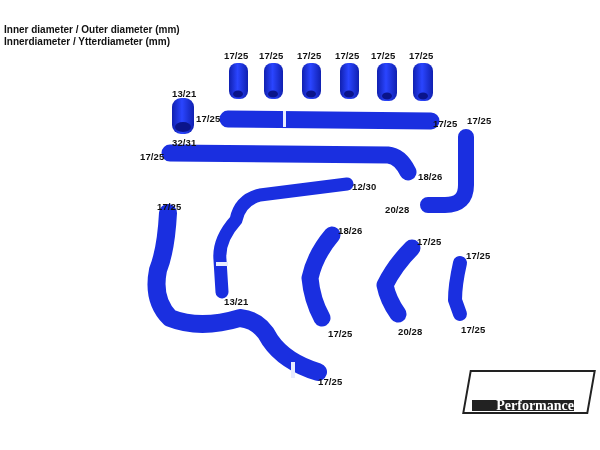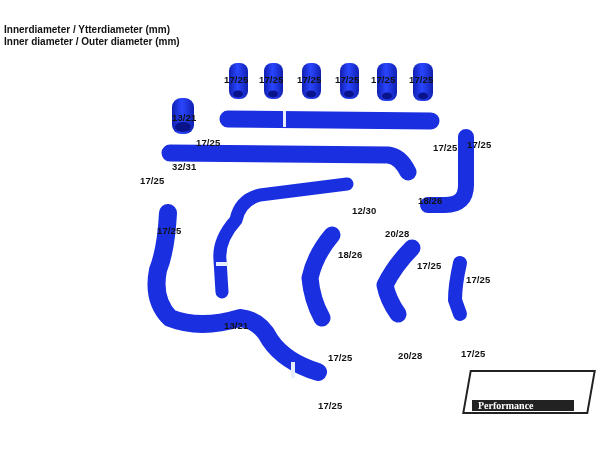--- a/index.html
+++ b/index.html
@@ -1,30 +1,30 @@
 <!DOCTYPE html>
 <html><head>
 <meta charset="utf-8">
 <style>
   html, body { margin:0; padding:0; background:#ffffff; }
   body { width:600px; height:450px; position:relative; overflow:hidden; font-family:"Liberation Sans", sans-serif; }
   .header { position:absolute; left:4px; top:24px; font-weight:bold; font-size:10px; line-height:12px; color:#111; }
-  .lbl { position:absolute; font-weight:bold; font-size:9.5px; color:#111; letter-spacing:0.1px; white-space:nowrap;margin-top:24px; }
+  .lbl { position:absolute; font-weight:bold; font-size:9.5px; color:#111; letter-spacing:0.1px; white-space:nowrap; }
   svg.hoses { position:absolute; left:0; top:0; }
   .logo { position:absolute; left:458px; top:368px; width:134px; height:46px; }
   .logo-box { position:absolute; left:8px; top:2px; width:122px; height:40px; border:2px solid #222; transform:skewX(-10deg); background:#fff; }
   .logo-text { position:absolute; left:14px; top:-2px; font-family:"DejaVu Sans", sans-serif; font-weight:bold; font-style:italic; font-size:36px; color:#1a1a1a; letter-spacing:-1px; }
-  .logo-sub { position:absolute; left:14px; top:32px; width:96px; height:11px; background:#222; color:#fff; font-family:"Liberation Serif", serif; font-weight:bold; font-size:10px; line-height:11px; padding-left:6px; }
+  .logo-sub { position:absolute; left:14px; top:32px; width:96px; height:11px; background:#222; color:#fff; font-family:"Liberation Serif", serif; font-weight:bold; font-size:14px; line-height:11px; padding-left:6px;text-align:right; }
 </style>
 </head>
 <body>
 
 <div class="header">
+  <div>Inner diameter / Outer diameter (mm)</div>
   <div>Innerdiameter / Ytterdiameter (mm)</div>
-  <div>Inner diameter / Outer diameter (mm)</div>
 </div>
 
 <svg class="hoses" width="600" height="450">
   <defs>
     <linearGradient id="cg" x1="0" x2="1" y1="0" y2="0">
       <stop offset="0" stop-color="#1020b0"></stop>
       <stop offset="0.45" stop-color="#2a45ff"></stop>
       <stop offset="1" stop-color="#1020b0"></stop>
     </linearGradient>
   </defs>

